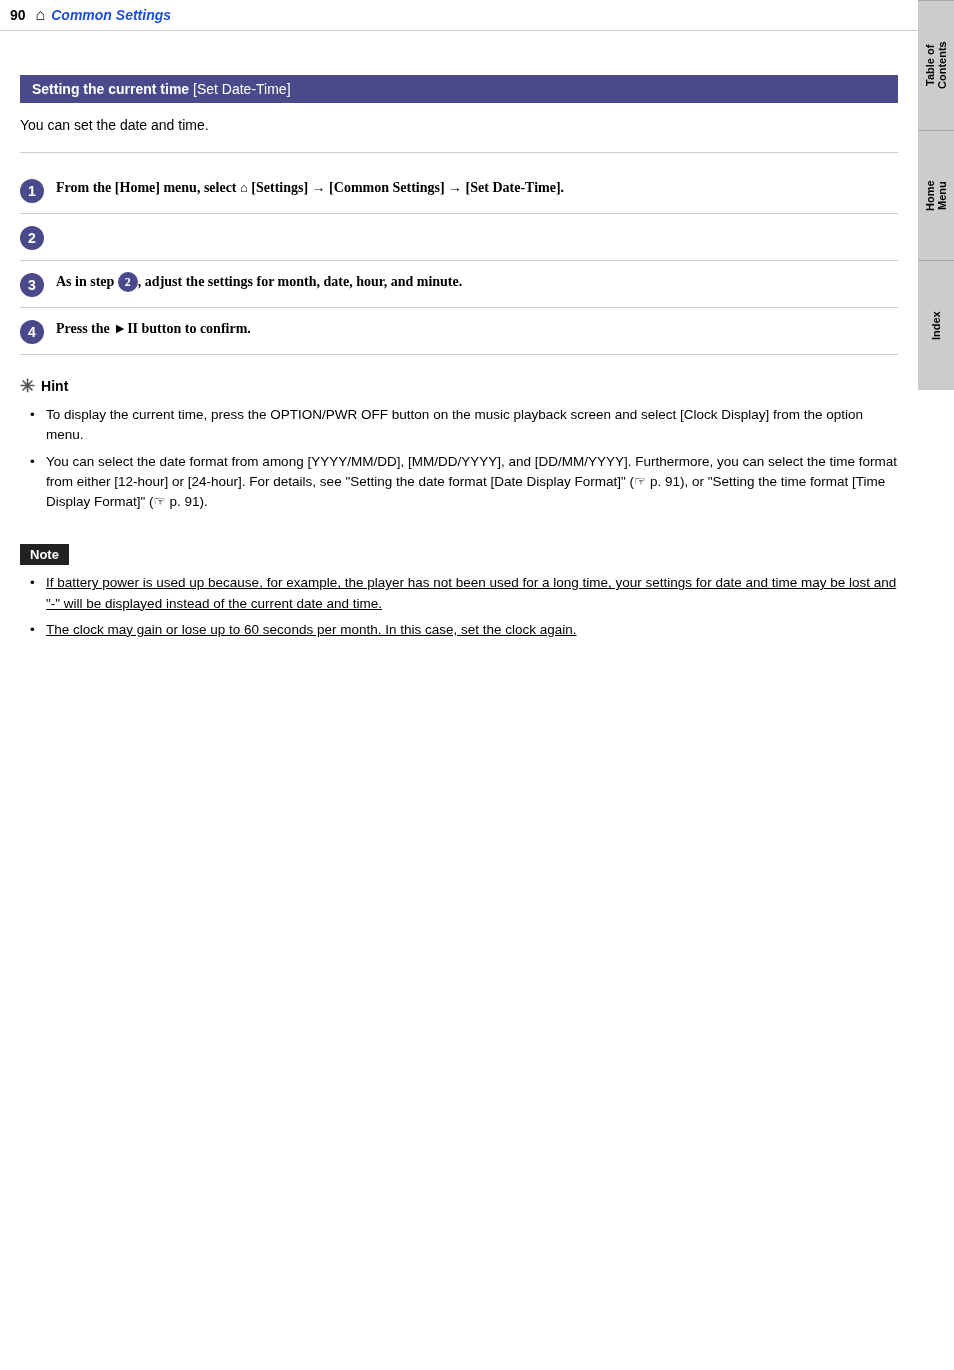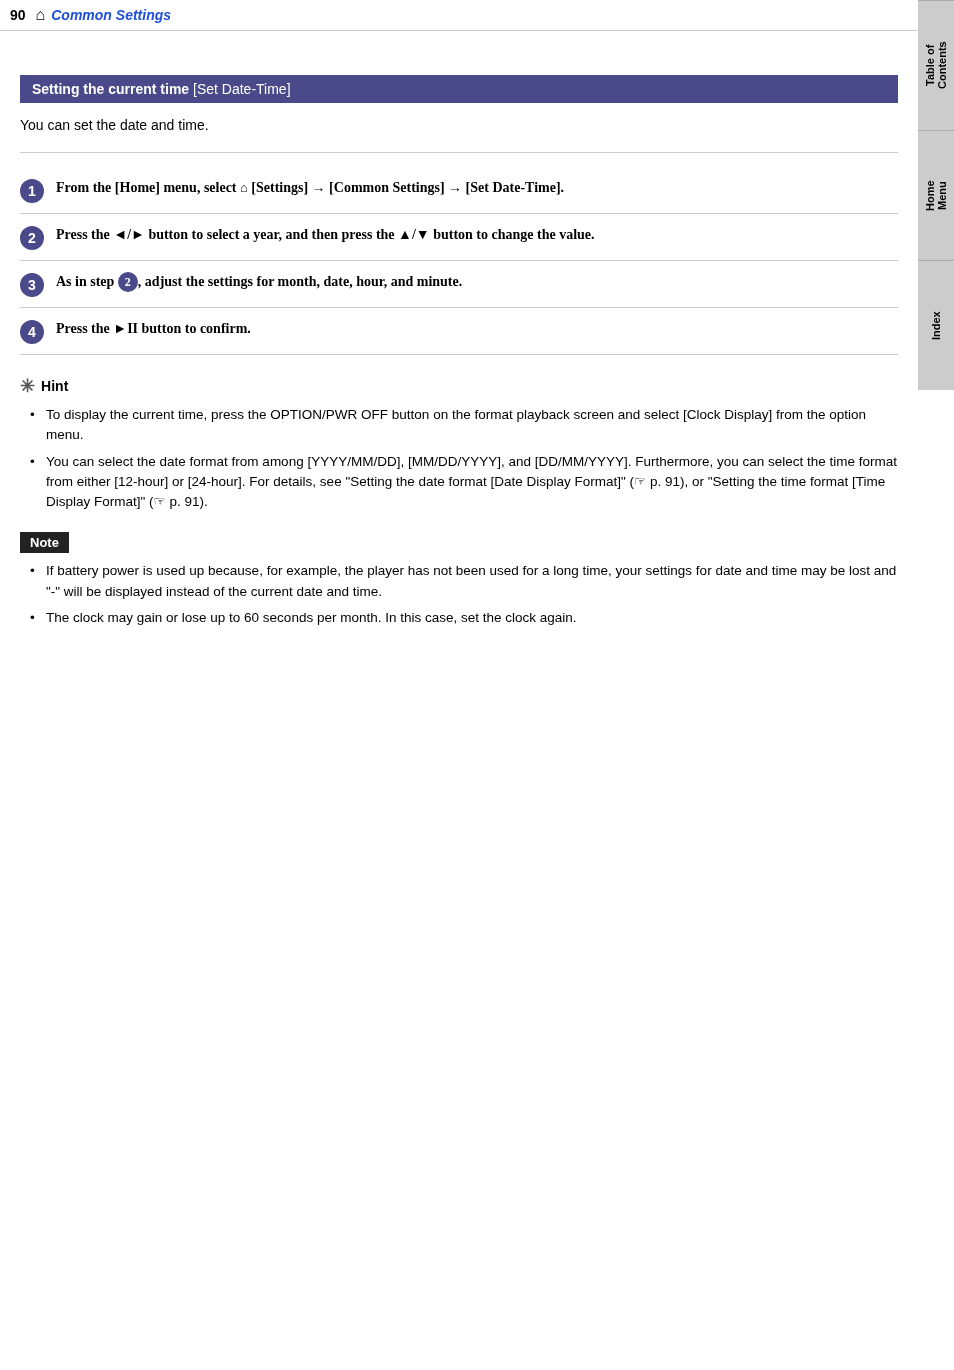--- a/index.html
+++ b/index.html
@@ -160,21 +160,22 @@
       line-height: 1.5;
     }
     .hint-list li::before {
       content: "•";
       position: absolute;
       left: 0;
     }
 
     
     .note-section {
-      margin-top: 20px;
+      margin-top: 32px;
+      text-decoration: underline;
     }
     .note-title {
       background: #222;
       color: #fff;
       font-weight: bold;
       font-size: 13px;
       padding: 3px 10px;
       display: inline-block;
       margin-bottom: 8px;
     }
@@ -227,23 +228,20 @@
 
   <div class="step">
     <div class="step-number">1</div>
     <div class="step-text">
       From the [Home] menu, select <span class="icon-inline">⌂</span> [Settings] → [Common Settings] → [Set Date-Time].
     </div>
   </div>
 
   <div class="step">
     <div class="step-number">2</div>
-    <div class="step-text">
-      Press the ◄/► button to select a year, and then press the ▲/▼ button to change the value.
-    </div>
   </div>
 
   <div class="step">
     <div class="step-number">3</div>
     <div class="step-text">
       As in step <span style="background:#4a4a8a;color:#fff;border-radius:50%;display:inline-flex;align-items:center;justify-content:center;width:20px;height:20px;font-size:12px;">2</span>, adjust the settings for month, date, hour, and minute.
     </div>
   </div>
 
   <div class="step">
@@ -252,21 +250,21 @@
       Press the ►II button to confirm.
     </div>
   </div>
 
   <div class="hint-section">
     <div class="hint-title">
       <span class="hint-icon">✳</span>
       <span>Hint</span>
     </div>
     <ul class="hint-list">
-      <li>To display the current time, press the OPTION/PWR OFF button on the format playback screen and select [Clock Display] from the option menu.</li>
+      <li>To display the current time, press the OPTION/PWR OFF button on the music playback screen and select [Clock Display] from the option menu.</li>
       <li>You can select the date format from among [YYYY/MM/DD], [MM/DD/YYYY], and [DD/MM/YYYY]. Furthermore, you can select the time format from either [12-hour] or [24-hour]. For details, see "Setting the date format [Date Display Format]" (☞ p. 91), or "Setting the time format [Time Display Format]" (☞ p. 91).</li>
     </ul>
   </div>
 
   <div class="note-section">
     <div class="note-title">Note</div>
     <ul class="note-list">
       <li>If battery power is used up because, for example, the player has not been used for a long time, your settings for date and time may be lost and "-" will be displayed instead of the current date and time.</li>
       <li>The clock may gain or lose up to 60 seconds per month. In this case, set the clock again.</li>
     </ul>

